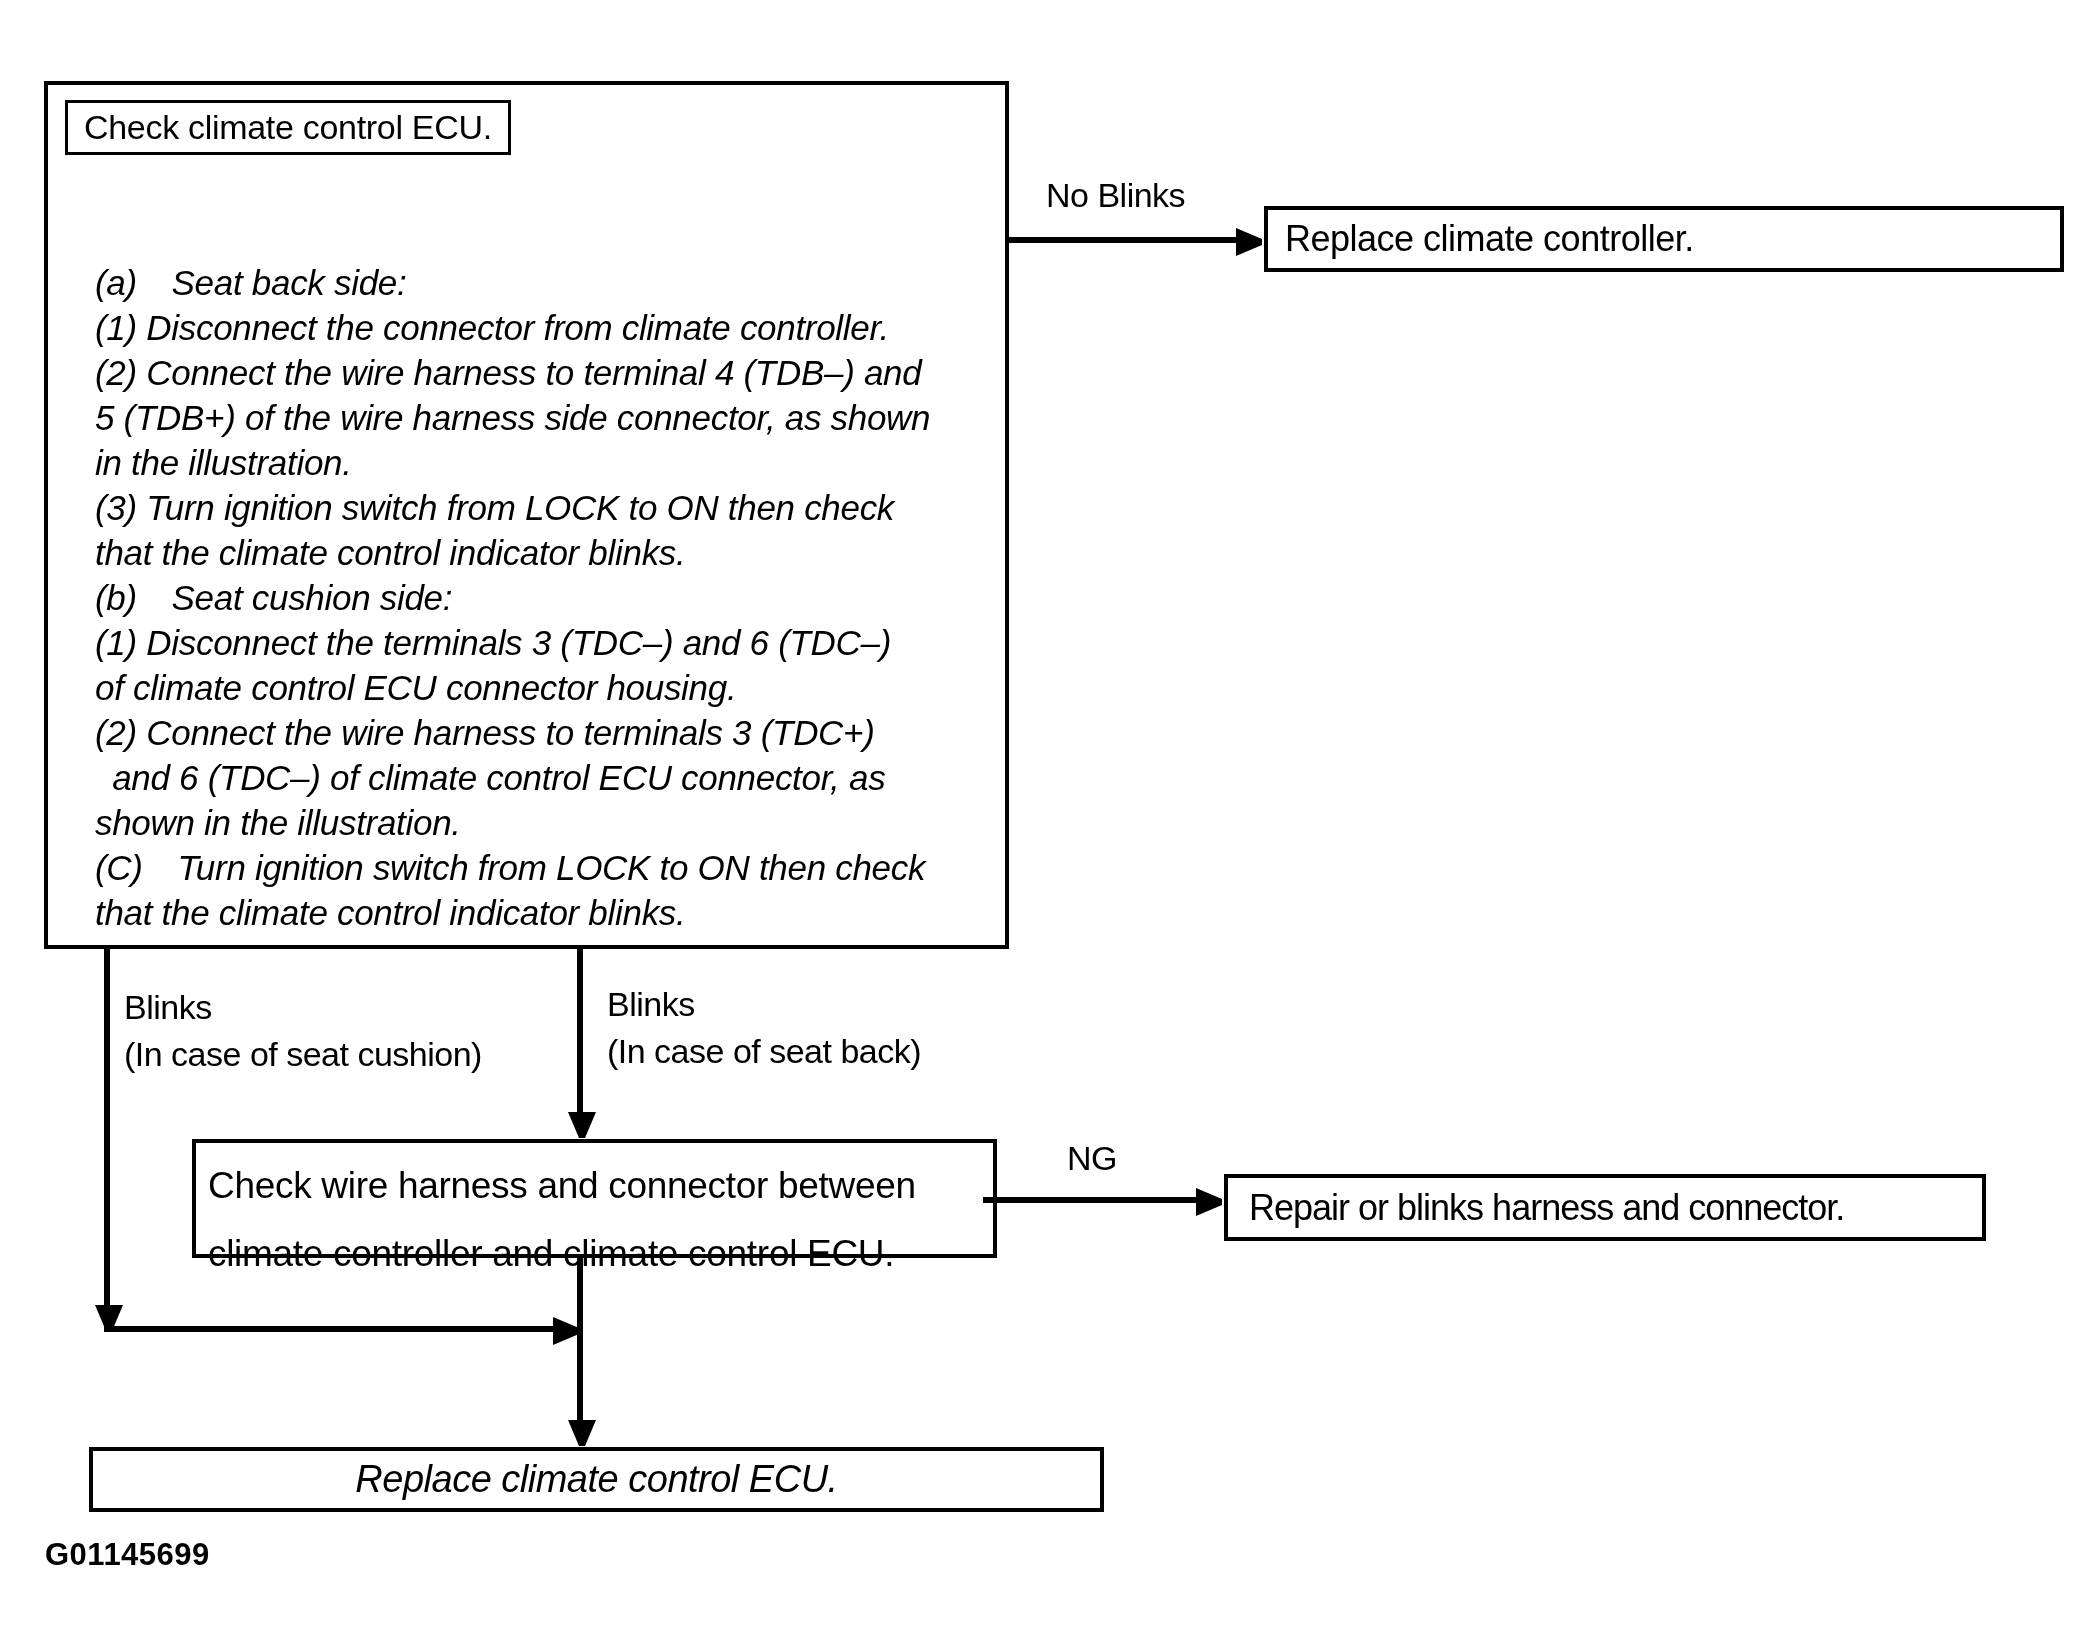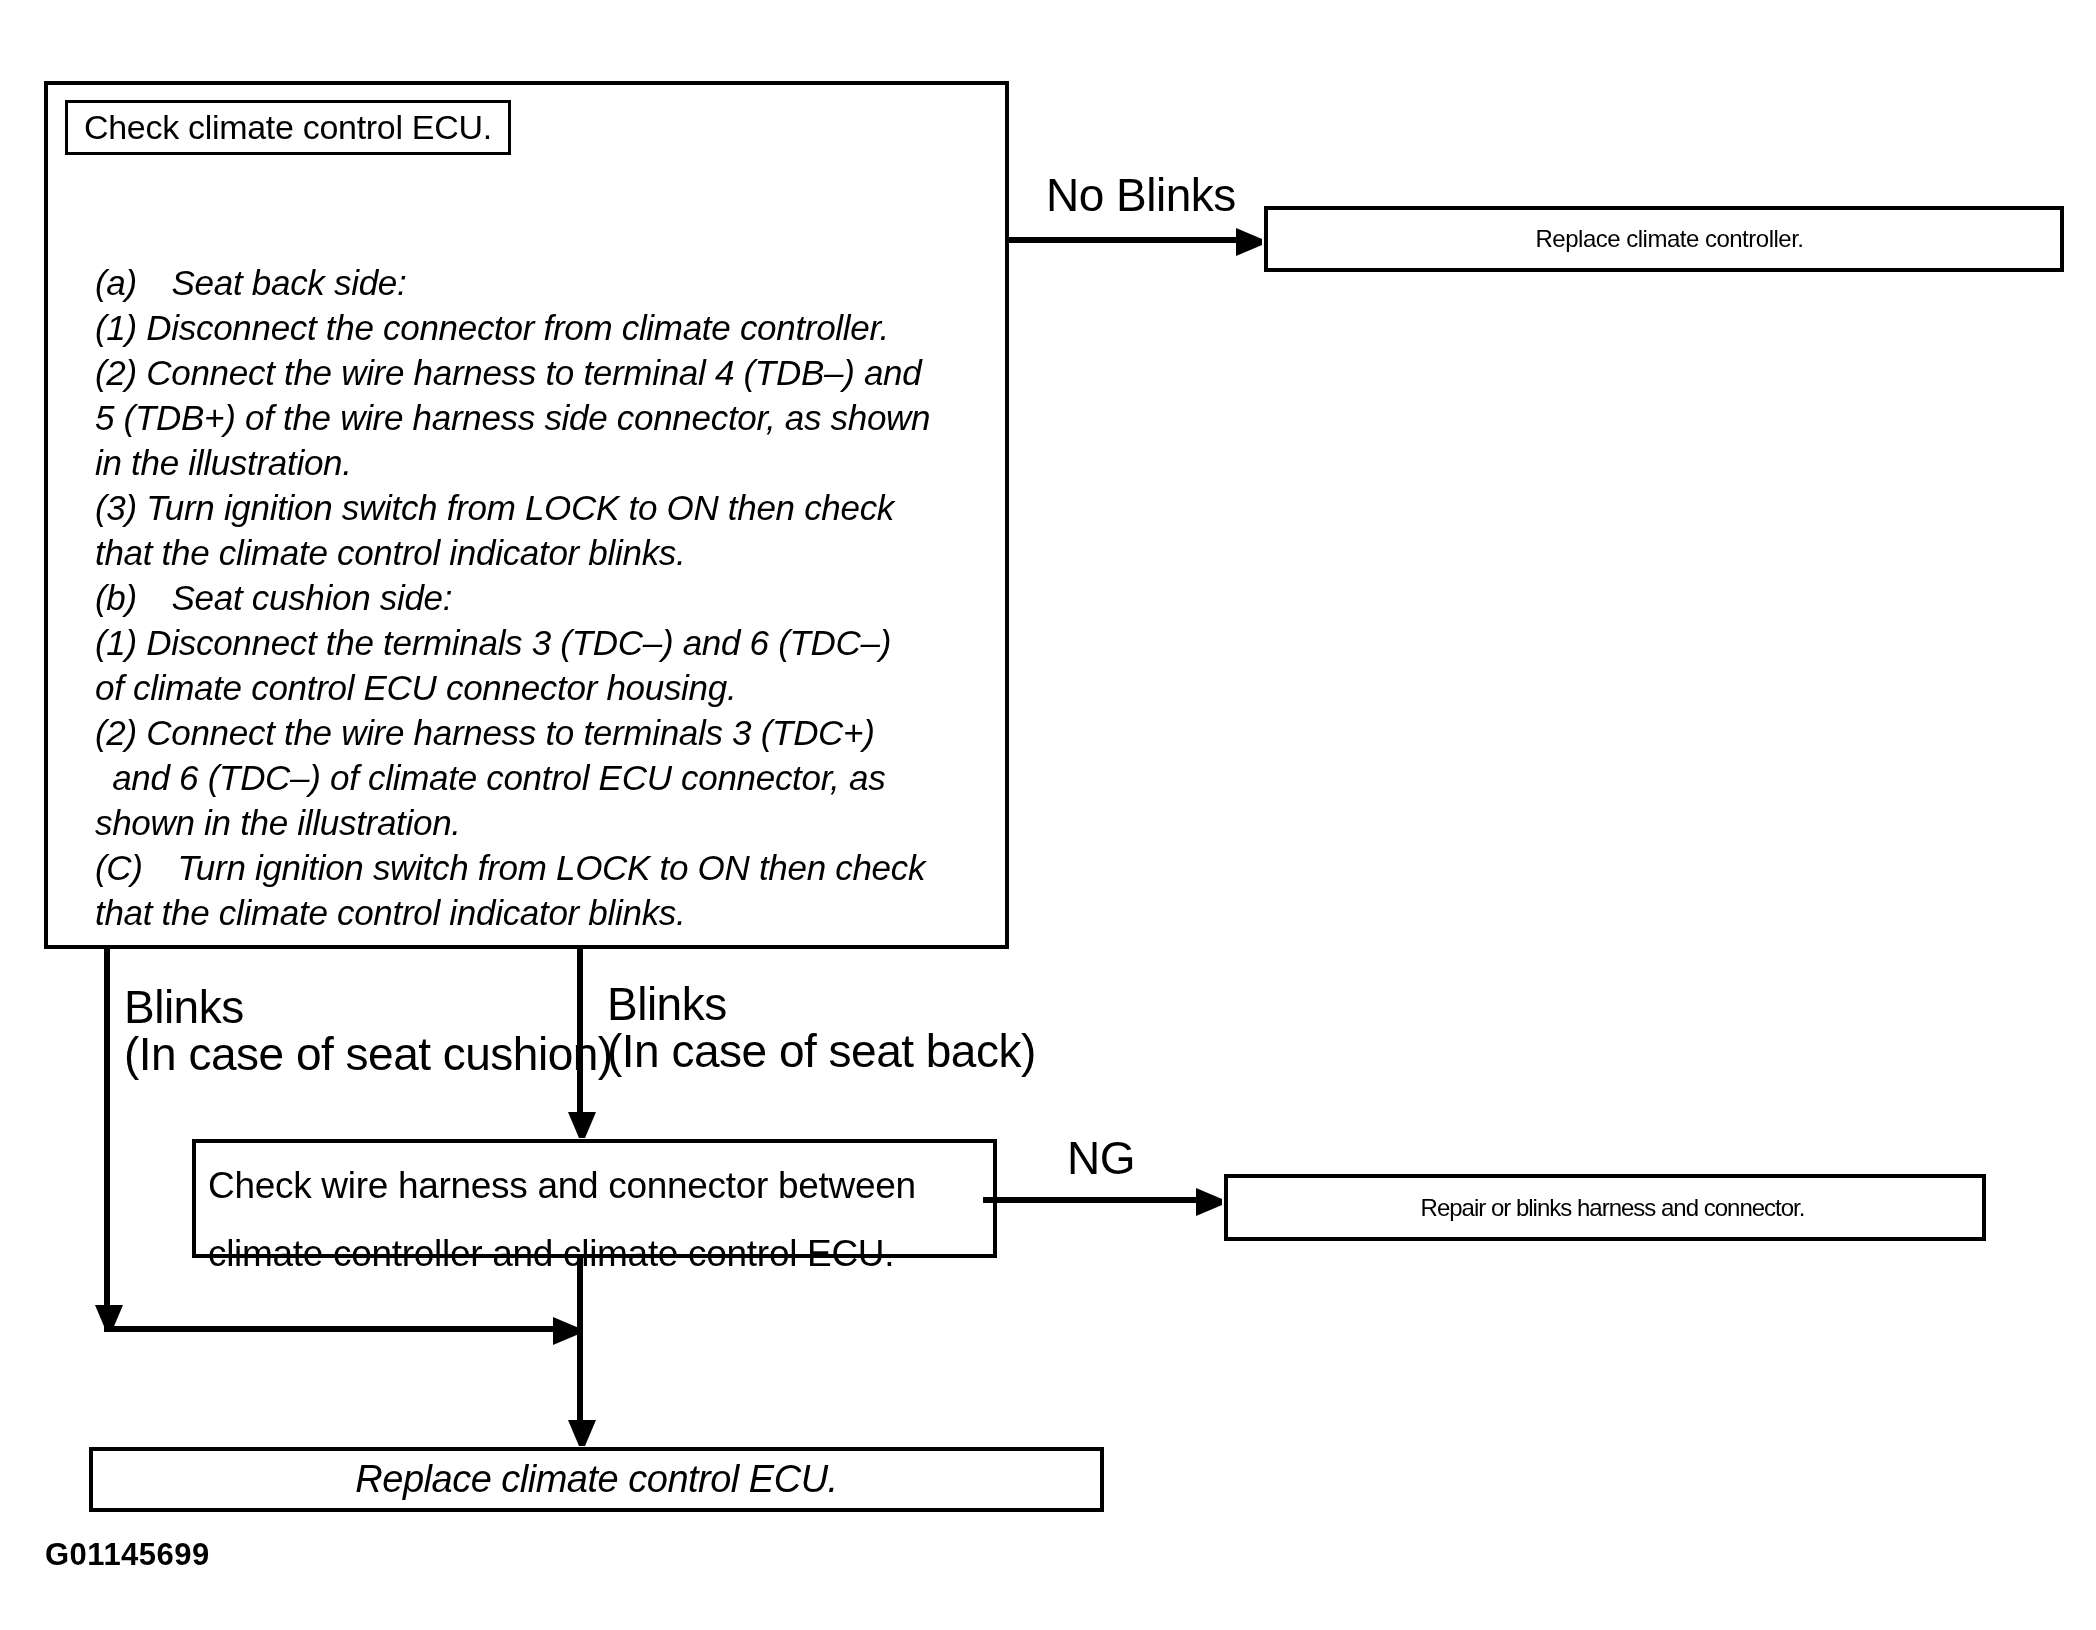--- a/index.html
+++ b/index.html
@@ -44,26 +44,26 @@
     left:17px; top:15px;
     width:446px; height:55px;
     border:3px solid #000;
     font-size:34px;
     display:flex; align-items:center;
     padding-left:13px;
     letter-spacing:-0.3px;
     background:#fff;
   }
   .branch-label {
-    font-size:46px; line-height:47px; letter-spacing:-0.5px;
+    font-size:34px; line-height:47px; letter-spacing:-0.5px;
     white-space:pre-line;
   }
   .outcome {
     display:flex; align-items:center;
-    font-size:24px; letter-spacing:-0.5px;justify-content:center;
+    font-size:36px; letter-spacing:-0.5px;
   }
   .gcode {
     position:absolute; left:36px; top:1528px;
     font-size:31px; font-weight:700; letter-spacing:0.5px;
   }
 </style>
 </head>
 <body>
 
 <div id="canvas">

